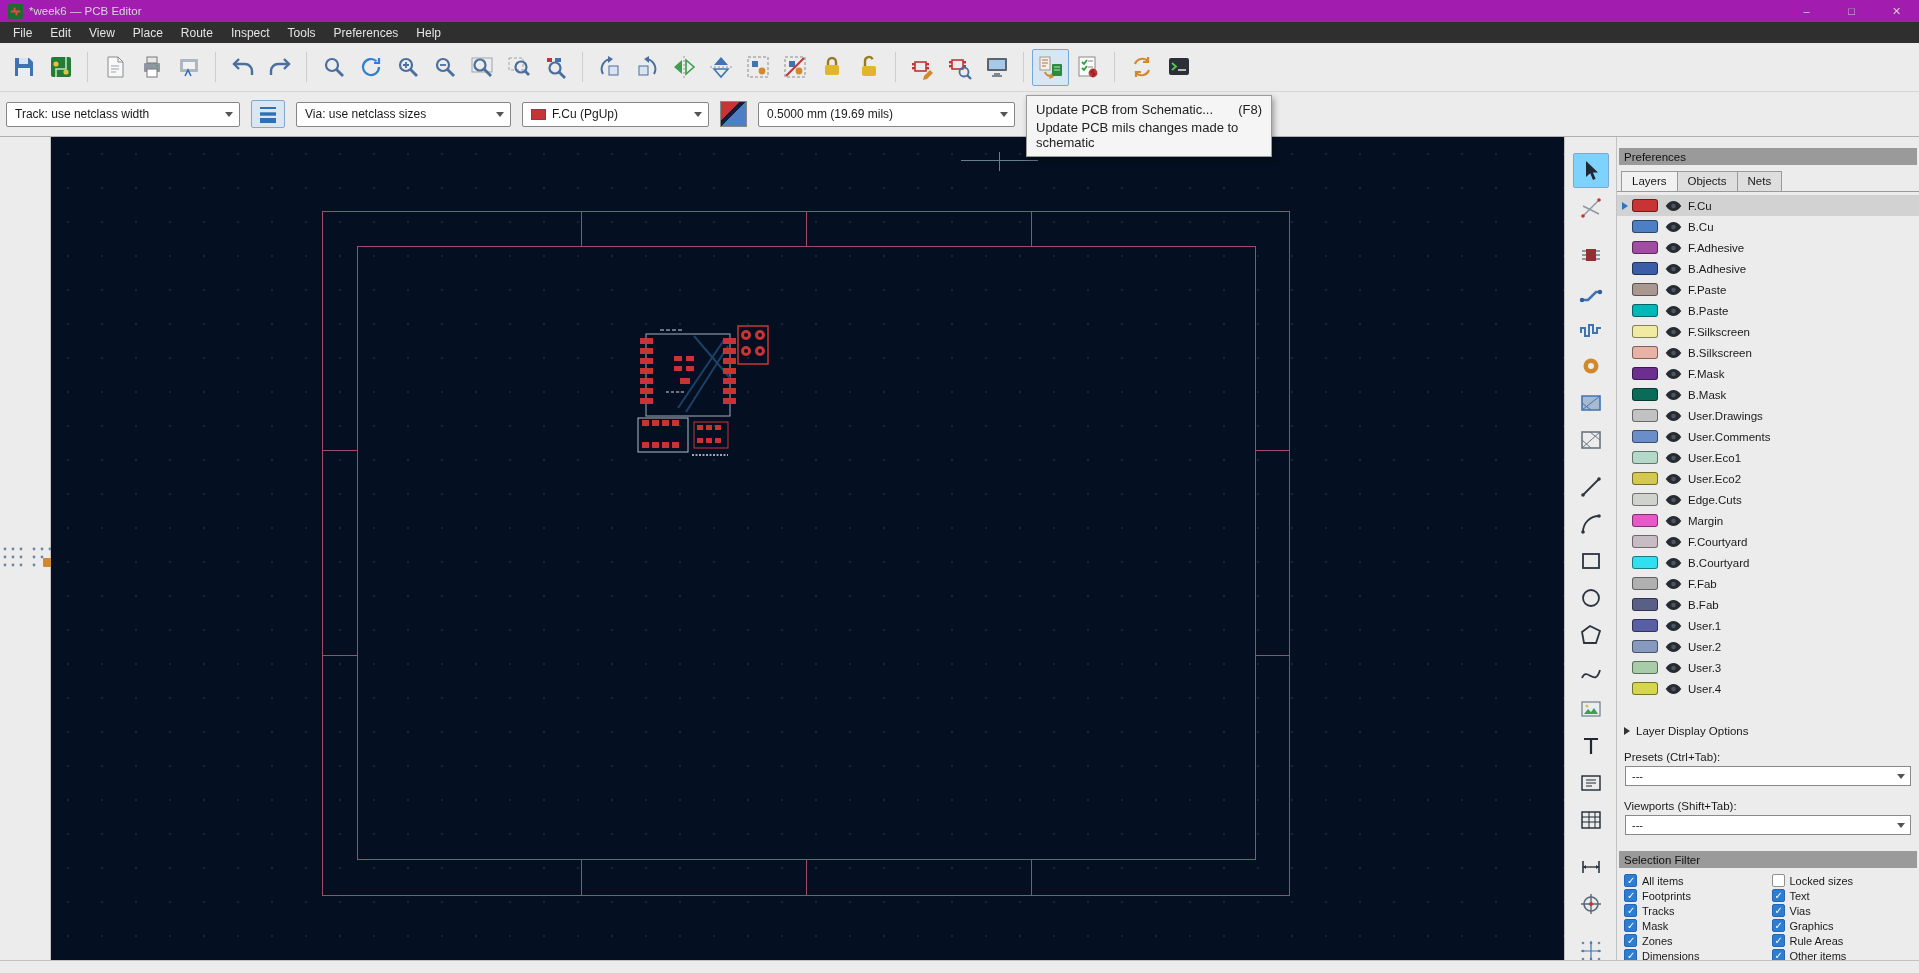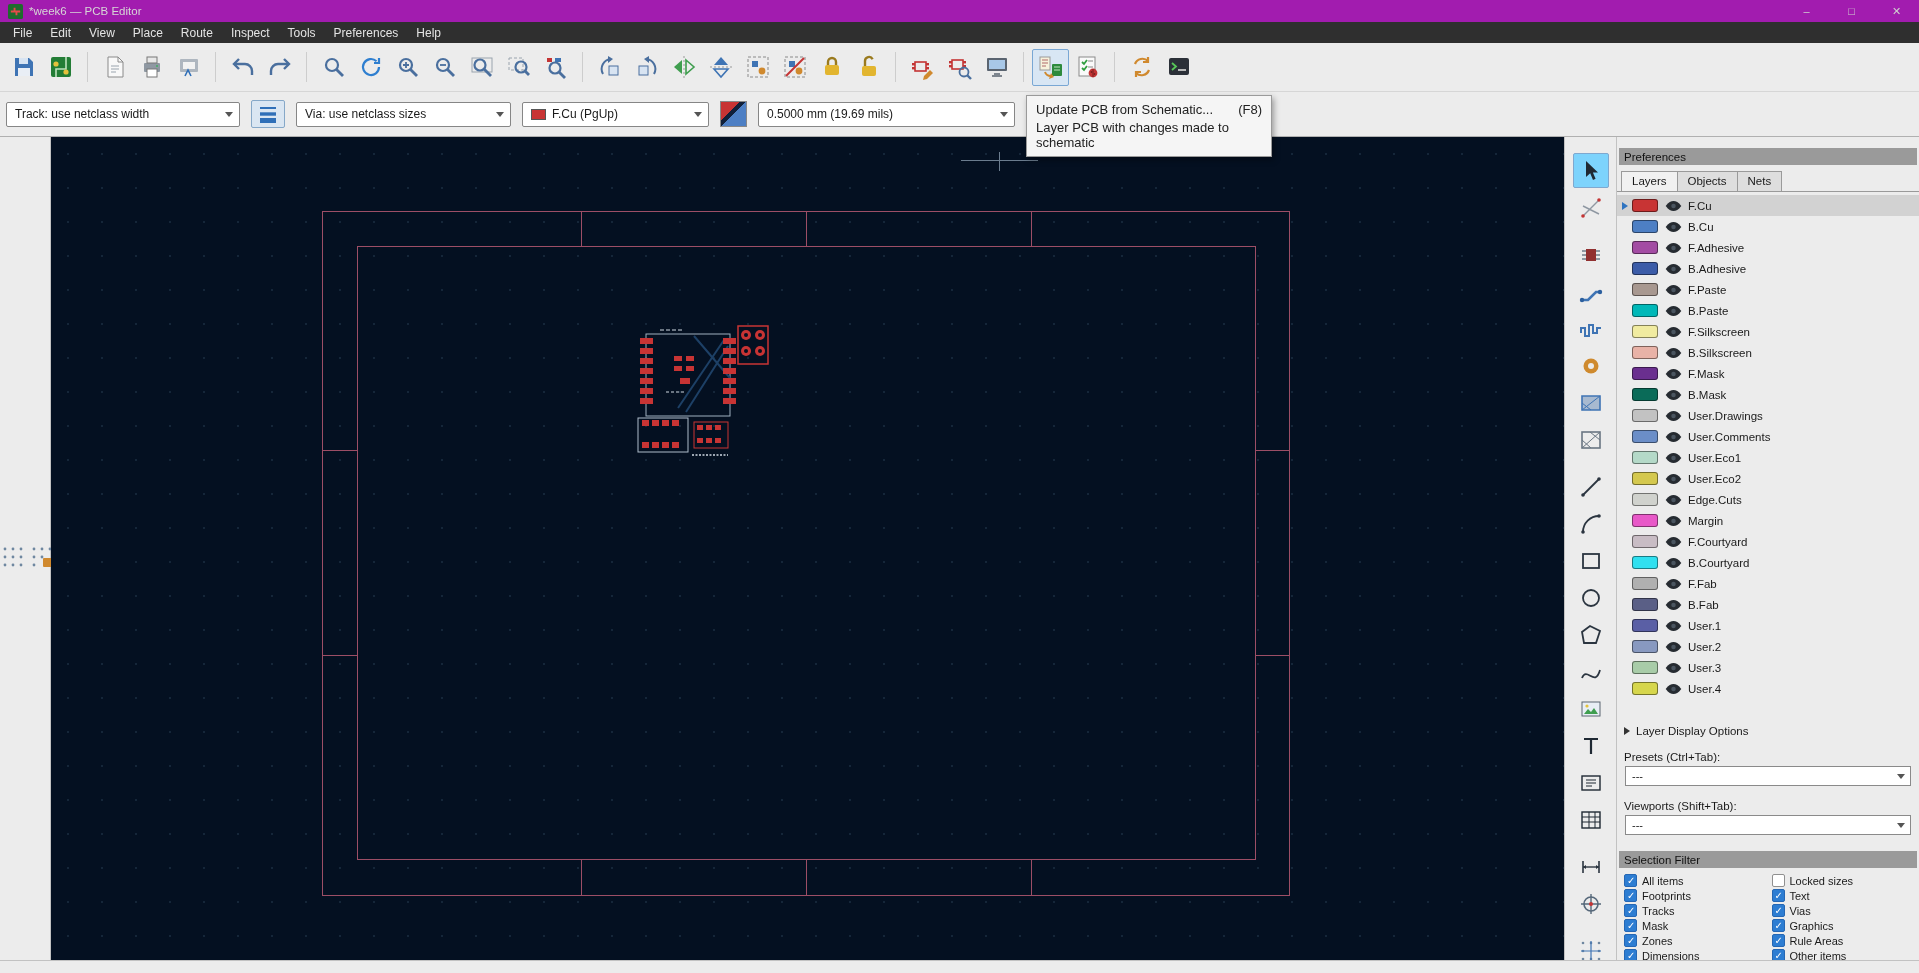--- a/index.html
+++ b/index.html
@@ -363,21 +363,21 @@
           <span class="tri-down"></span>
         </span>
       </div>
   </div>
 
   <div class="tooltip">
     <div class="row1">
         <span>Update PCB from Schematic...</span>
         <span>(F8)</span>
       </div>
-    <div>Layer PCB with changes made to schematic</div>
+    <div>Update PCB mils changes made to schematic</div>
   </div>
 
   <div class="leftrail">
     <button class="rbtn">
         <svg width="24" height="24" viewBox="0 0 24 24">
           <g fill="#6f87a0">
             <circle cx="4" cy="4" r="1.4"></circle>
             <circle cx="12" cy="4" r="1.4"></circle>
             <circle cx="20" cy="4" r="1.4"></circle>
             <circle cx="4" cy="12" r="1.4"></circle>

